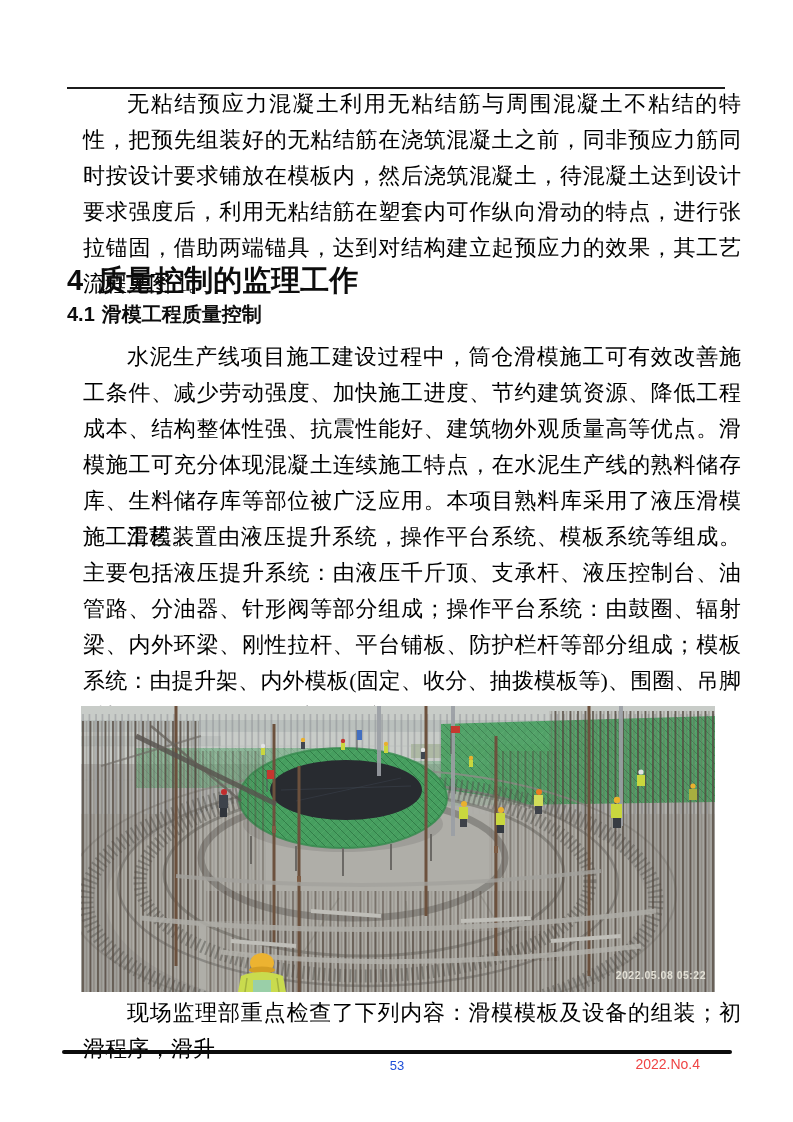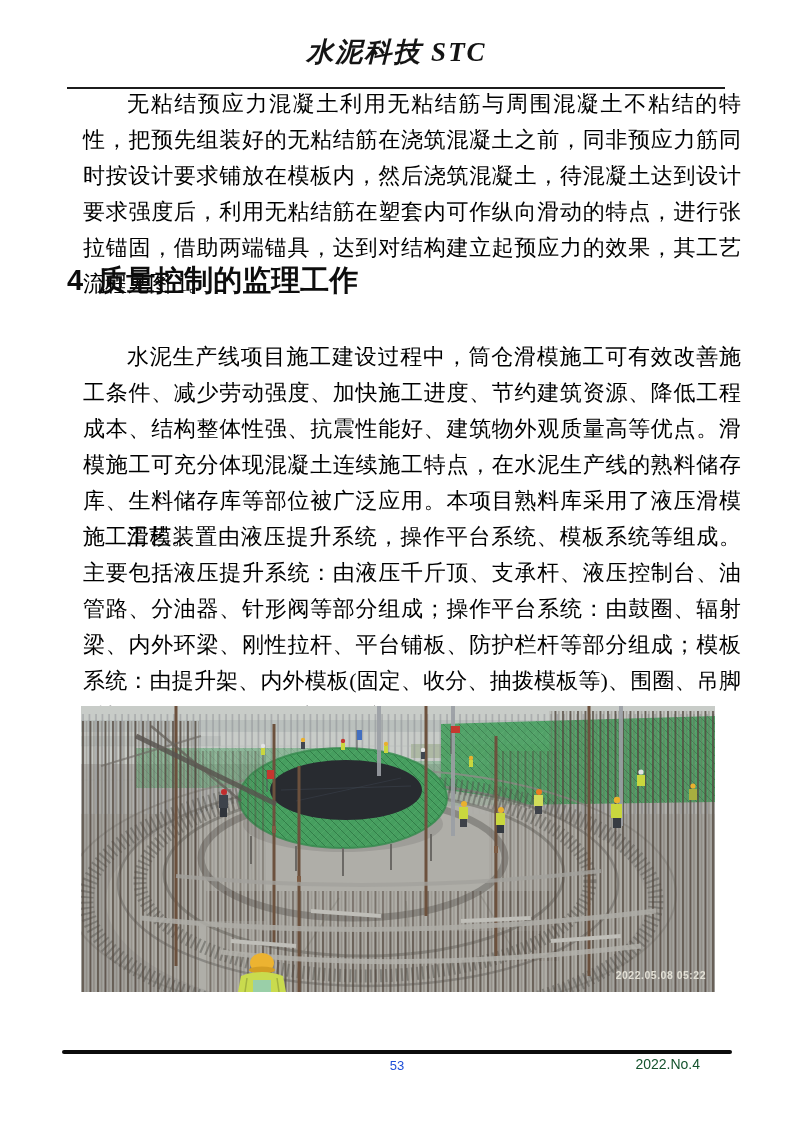--- a/index.html
+++ b/index.html
@@ -34,35 +34,37 @@
   }
   .h-sub .num{margin-right:7px;}
   .figure{position:absolute;top:706px;left:81px;width:634px;height:286px;}
   .footer-rule{position:absolute;top:1050px;left:62px;width:670px;height:4px;background:#0c0c0c;border-radius:2px;}
   .page-number{
     position:absolute;top:1058px;left:62px;width:670px;text-align:center;
     font-family:"Liberation Sans",sans-serif;font-size:13px;color:#1d4ed8;
   }
   .issue-label{
     position:absolute;top:1056px;right:93px;
-    font-family:"Liberation Sans",sans-serif;font-size:14px;color:#14532d;
+    font-family:"Liberation Sans",sans-serif;font-size:14px;color:#ef4444;
   }
 </style>
 </head>
 <body>
 
 <div class="page">
 
-  <div class="journal-title">水泥科技 STC</div>
   <div class="header-rule"></div>
 
   <div class="para p1">无粘结预应力混凝土利用无粘结筋与周围混凝土不粘结的特性，把预先组装好的无粘结筋在浇筑混凝土之前，同非预应力筋同时按设计要求铺放在模板内，然后浇筑混凝土，待混凝土达到设计要求强度后，利用无粘结筋在塑套内可作纵向滑动的特点，进行张拉锚固，借助两端锚具，达到对结构建立起预应力的效果，其工艺流程见图 1。</div>
 
   <div class="h-main">
     <span class="num">4</span><span>质量控制的监理工作</span>
+  </div>
+  <div class="h-sub">
+    <span class="num">4.1</span><span>滑模工程质量控制</span>
   </div>
 
   <div class="para p2">水泥生产线项目施工建设过程中，筒仓滑模施工可有效改善施工条件、减少劳动强度、加快施工进度、节约建筑资源、降低工程成本、结构整体性强、抗震性能好、建筑物外观质量高等优点。滑模施工可充分体现混凝土连续施工特点，在水泥生产线的熟料储存库、生料储存库等部位被广泛应用。本项目熟料库采用了液压滑模施工工艺。</div>
   <div class="para p3">滑模装置由液压提升系统，操作平台系统、模板系统等组成。主要包括液压提升系统：由液压千斤顶、支承杆、液压控制台、油管路、分油器、针形阀等部分组成；操作平台系统：由鼓圈、辐射梁、内外环梁、刚性拉杆、平台铺板、防护栏杆等部分组成；模板系统：由提升架、内外模板(固定、收分、抽拨模板等)、围圈、吊脚手架、调径装置、支顶螺杆等部分组成。</div>
 
   <svg class="figure" viewBox="0 0 634 286" xmlns="http://www.w3.org/2000/svg" preserveAspectRatio="none">
     <defs>
       <pattern id="pRebar" width="7.5" height="12" patternUnits="userSpaceOnUse">
         <line x1="2" y1="0" x2="2" y2="12" stroke="#51453a" stroke-width="1.9"></line>
         <line x1="5.5" y1="0" x2="5.5" y2="12" stroke="#6f6357" stroke-width="1.1" opacity="0.7"></line>
@@ -241,18 +243,19 @@
       <ellipse cx="181" cy="264" rx="13" ry="3.5" fill="#d99f1d"></ellipse>
       <path d="M160,270 Q181,262 202,270 L205,286 L157,286 Z" fill="#cde04a"></path>
       <rect x="172" y="274" width="18" height="12" fill="#8fd0c0" opacity="0.8"></rect>
       <path d="M166,272 L164,286 M196,272 L198,286" stroke="#a4b53a" stroke-width="1.5" fill="none"></path>
     </g>
 
     <rect x="0" y="0" width="634" height="286" fill="#8a93a0" opacity="0.05"></rect>
     <text x="625" y="273" text-anchor="end" font-family="Liberation Sans, sans-serif" font-size="10.5" font-weight="bold" fill="#e9e7dc" opacity="0.92" letter-spacing="0.5">2022.05.08 05:22</text>
   </svg>
 
+  <div class="para p4">现场监理部重点检查了下列内容：滑模模板及设备的组装；初滑程序，滑升</div>
 
   <div class="footer-rule"></div>
   <div class="page-number">53</div>
   <div class="issue-label">2022.No.4</div>
 
 </div>
 
 </body></html>

